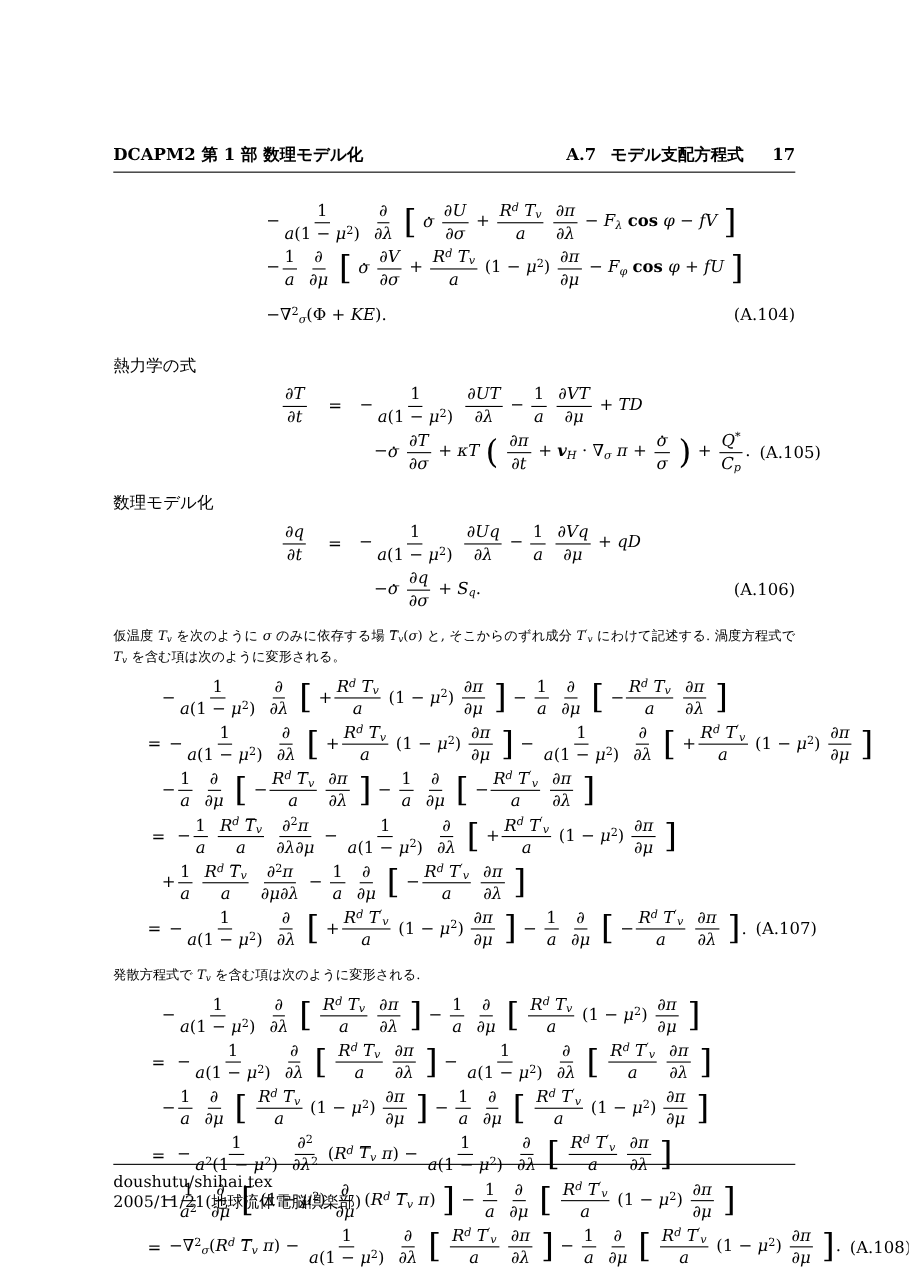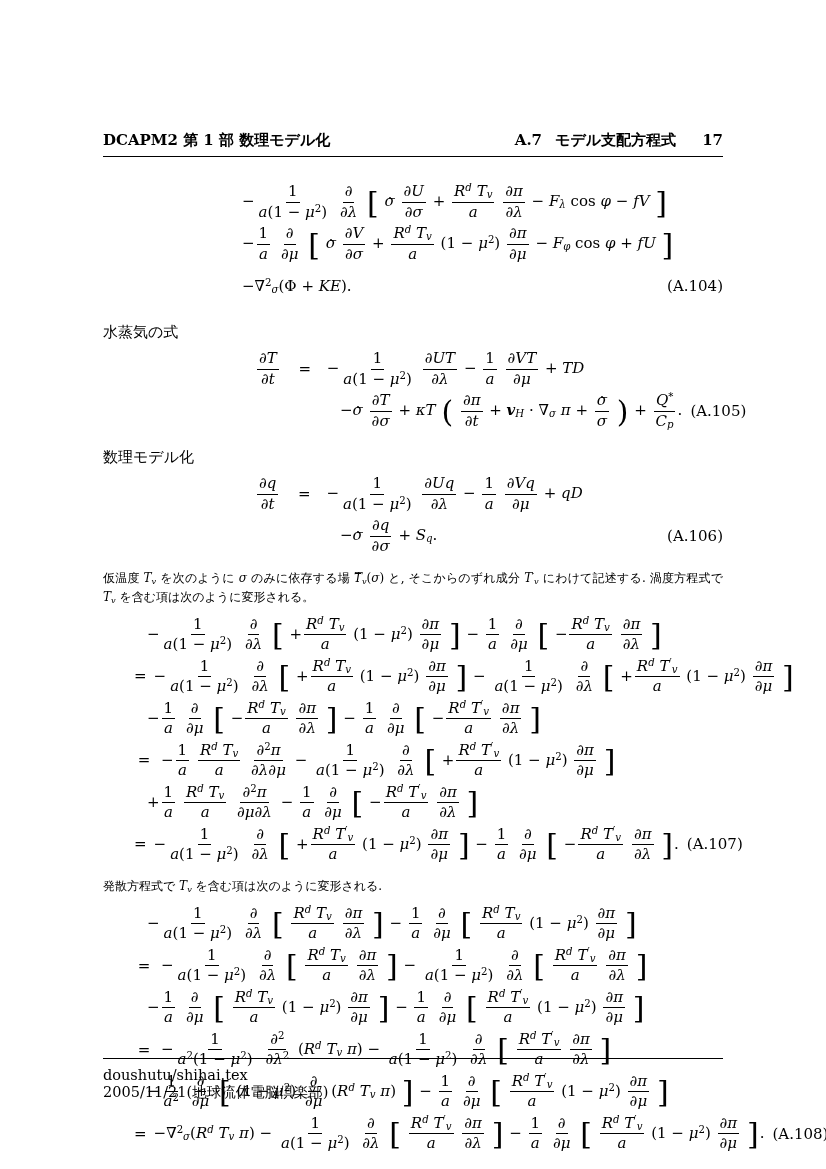--- a/index.html
+++ b/index.html
@@ -37,21 +37,21 @@
   .fr{display:inline-flex;flex-direction:column;align-items:center;
       vertical-align:middle;margin:0 2px;line-height:1.15;}
   .fn{border-bottom:1px solid #000;padding:0 2px 1px;}
   .fd{padding:1px 2px 0;}
   .bd{font-size:200%;line-height:1;vertical-align:middle;position:relative;top:0.03em;padding:0 1px;}
   sup,sub{font-size:68%;line-height:0;}
   sup{vertical-align:0.45em;}
   sub{vertical-align:-0.22em;}
   .it{font-style:italic;}
   .bi{font-weight:bold;font-style:italic;}
-  .rm{font-style:normal;}
+  .rm{font-style:normal;font-weight:bold;}
   .ov{position:relative;display:inline-block;line-height:1;}
   .ov::before{content:"";position:absolute;left:12%;right:8%;top:0.10em;border-top:1px solid #000;}
   .dt{position:relative;display:inline-block;line-height:1;}
   .dt::before{content:"";position:absolute;width:2px;height:2px;background:#000;border-radius:50%;
               left:50%;transform:translateX(-50%);top:0.18em;}
   
   .footer{position:absolute;left:103px;width:620px;top:1058px;
           border-top:1.2px solid #000;padding-top:8px;display:flex;
           justify-content:space-between;font-size:14.5px;flex-direction:column;}
 </style>
@@ -103,21 +103,21 @@
             </span> (1 − <span class="it">μ</span><sup>2</sup>) <span class="fr">
               <span class="fn"><span class="it">∂</span><span class="it">π</span></span>
               <span class="fd"><span class="it">∂</span><span class="it">μ</span></span>
             </span> − <span class="it">F</span><sub><span class="it">φ</span></sub> <span class="rm">cos</span> <span class="it">φ</span> + <span class="it">f</span><span class="it">U</span> <span class="bd">]</span></span>
         </div>
         <div class="row row-cont">
           <span class="body">−∇<sup>2</sup><sub><span class="it">σ</span></sub>(Φ + <span class="it">K</span><span class="it">E</span>).</span>
           <span class="num">(A.104)</span>
         </div>
       </div>
-      <div class="sect-label">水蒸気の式</div>
+      <div class="sect-label">熱力学の式</div>
       <div class="eqblock b105">
         <div class="row row-open">
           <span class="lhs"><span class="fr">
               <span class="fn"><span class="it">∂</span><span class="it">T</span></span>
               <span class="fd"><span class="it">∂</span><span class="it">t</span></span>
             </span></span>
           <span class="rel">=</span>
           <span class="body">−<span class="fr">
               <span class="fn">1</span>
               <span class="fd"><span class="it">a</span>(1 − <span class="it">μ</span><sup>2</sup>)</span>

